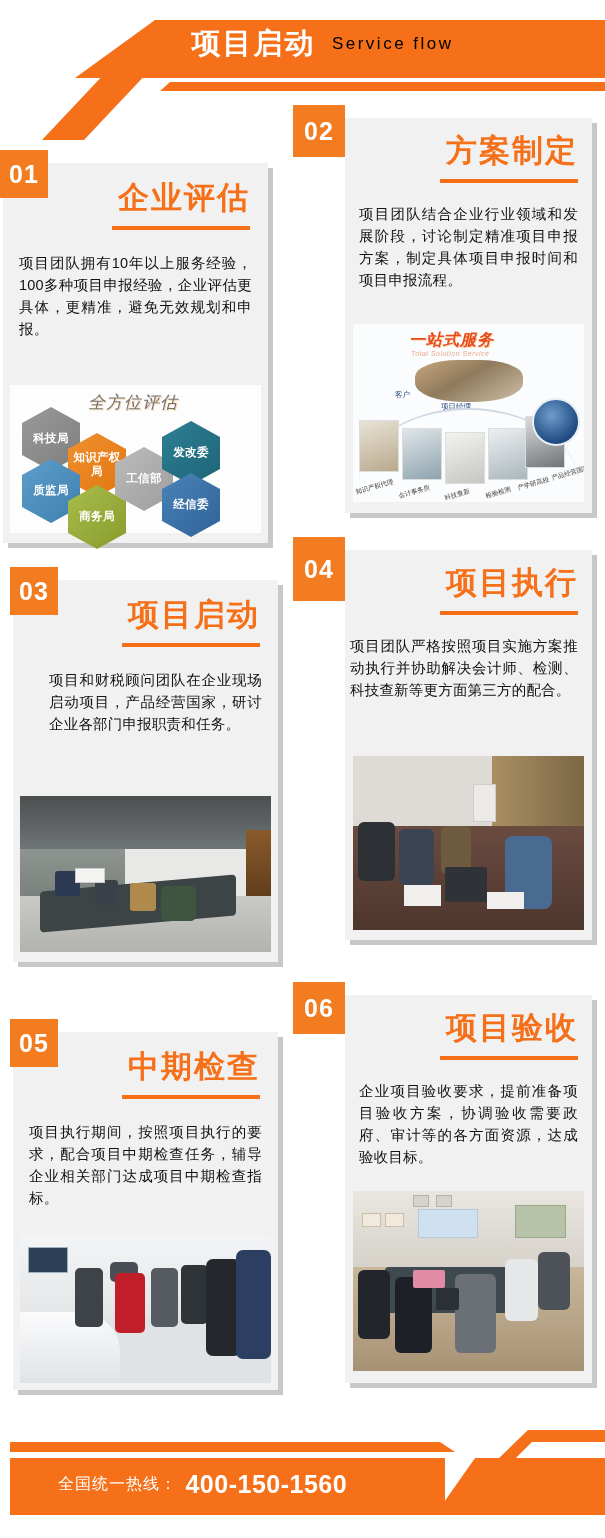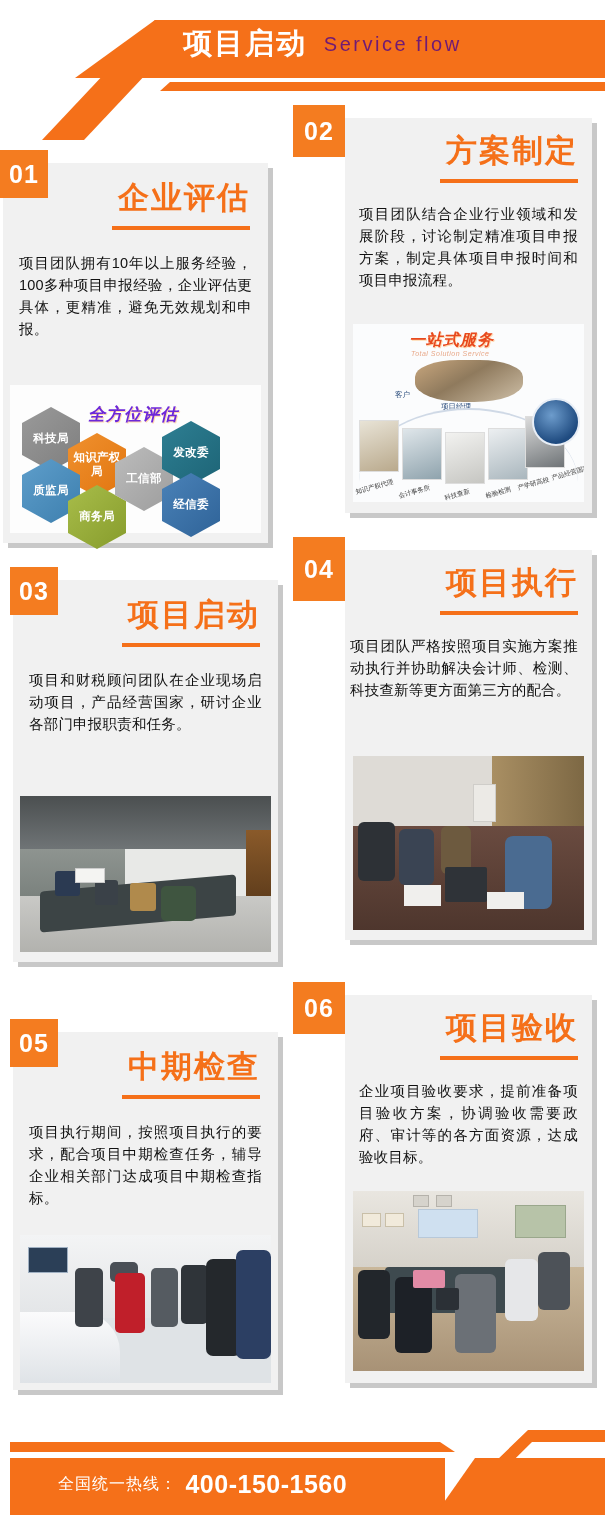--- a/index.html
+++ b/index.html
@@ -49,22 +49,22 @@
     white-space: nowrap;
   }
   .header-title-cn {
     font-size: 29px;
     font-weight: bold;
     color: #ffffff;
     letter-spacing: 2px;
     vertical-align: middle;
   }
   .header-title-en {
-    font-size: 20px;
-    color: #701a75;
+    font-size: 17px;
+    color: #000000;
     letter-spacing: 2.5px;
     margin-left: 12px;
     vertical-align: middle;
   }
 
   
   .card {
     position: absolute;
     background: #f1f1f1;
     box-shadow: 5px 5px 0 #c8c8c8;
@@ -118,26 +118,25 @@
   .hex-wrap {
     position: absolute;
     left: 7px; top: 222px;
     width: 251px; height: 148px;
     background: #fdfdfd;
   }
   .hex-title {
     position: absolute;
     left: 78px; top: 6px;
     font-size: 17px;
-    font-weight: bold;
-    color: #6d28d9;
+    font-weight: normal;
+    color: #737373;
     letter-spacing: 1px;
     text-shadow: 1px 1px 0 #ffd9b0;
     font-style: italic;
-    margin-top: 12px;
   }
   .hex {
     position: absolute;
     width: 58px; height: 64px;
     clip-path: polygon(50% 0%, 100% 25%, 100% 75%, 50% 100%, 0% 75%, 0% 25%);
     display: flex;
     align-items: center;
     justify-content: center;
     text-align: center;
     color: #ffffff;
@@ -228,21 +227,21 @@
   .oss-lbl {
     position: absolute;
     font-size: 6.5px;
     color: #3b3b3b;
     white-space: nowrap;
     transform: rotate(-16deg);
     transform-origin: left bottom;
   }
 
   
-  #card-03 { left: 13px; top: 580px; width: 265px; height: 382px; }
+  #card-03 { left: 13px; top: 580px; width: 265px; height: 382px; padding-left: 20px; }
   #card-03 .card-badge { left: -3px; top: -13px; width: 48px; height: 48px; }
   #card-03 .card-title { margin: 14px 18px 0 0; }
   #card-03 .card-underline { width: 138px; margin-right: 18px; }
   #card-03 .card-body { margin: 22px 16px 0 16px; }
   #card-03 .card-photo { position: absolute; left: 7px; top: 216px; width: 251px; height: 156px; }
 
   
   #card-04 { left: 345px; top: 550px; width: 247px; height: 390px; }
   #card-04 .card-badge { left: -52px; top: -13px; width: 52px; height: 64px; }
   #card-04 .card-title { margin: 12px 14px 0 0; }

